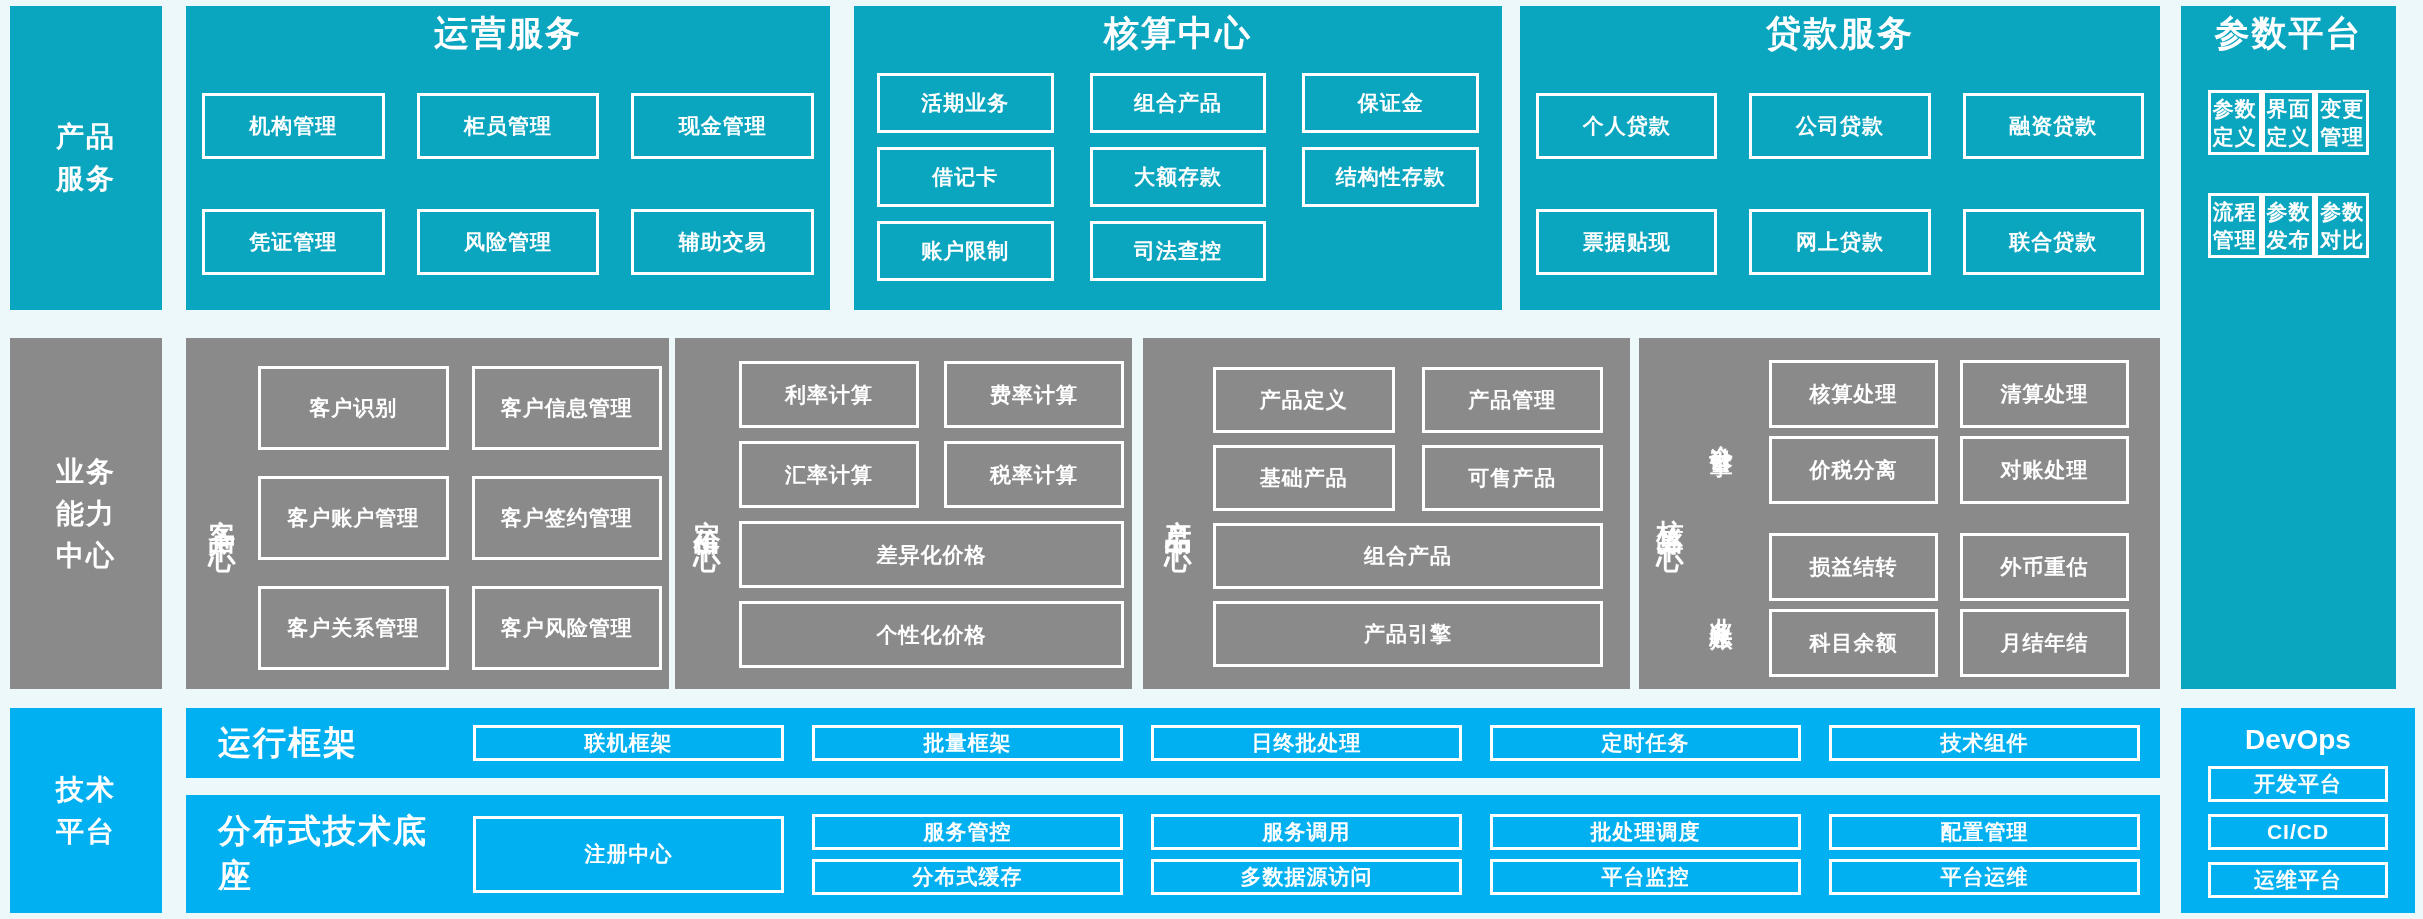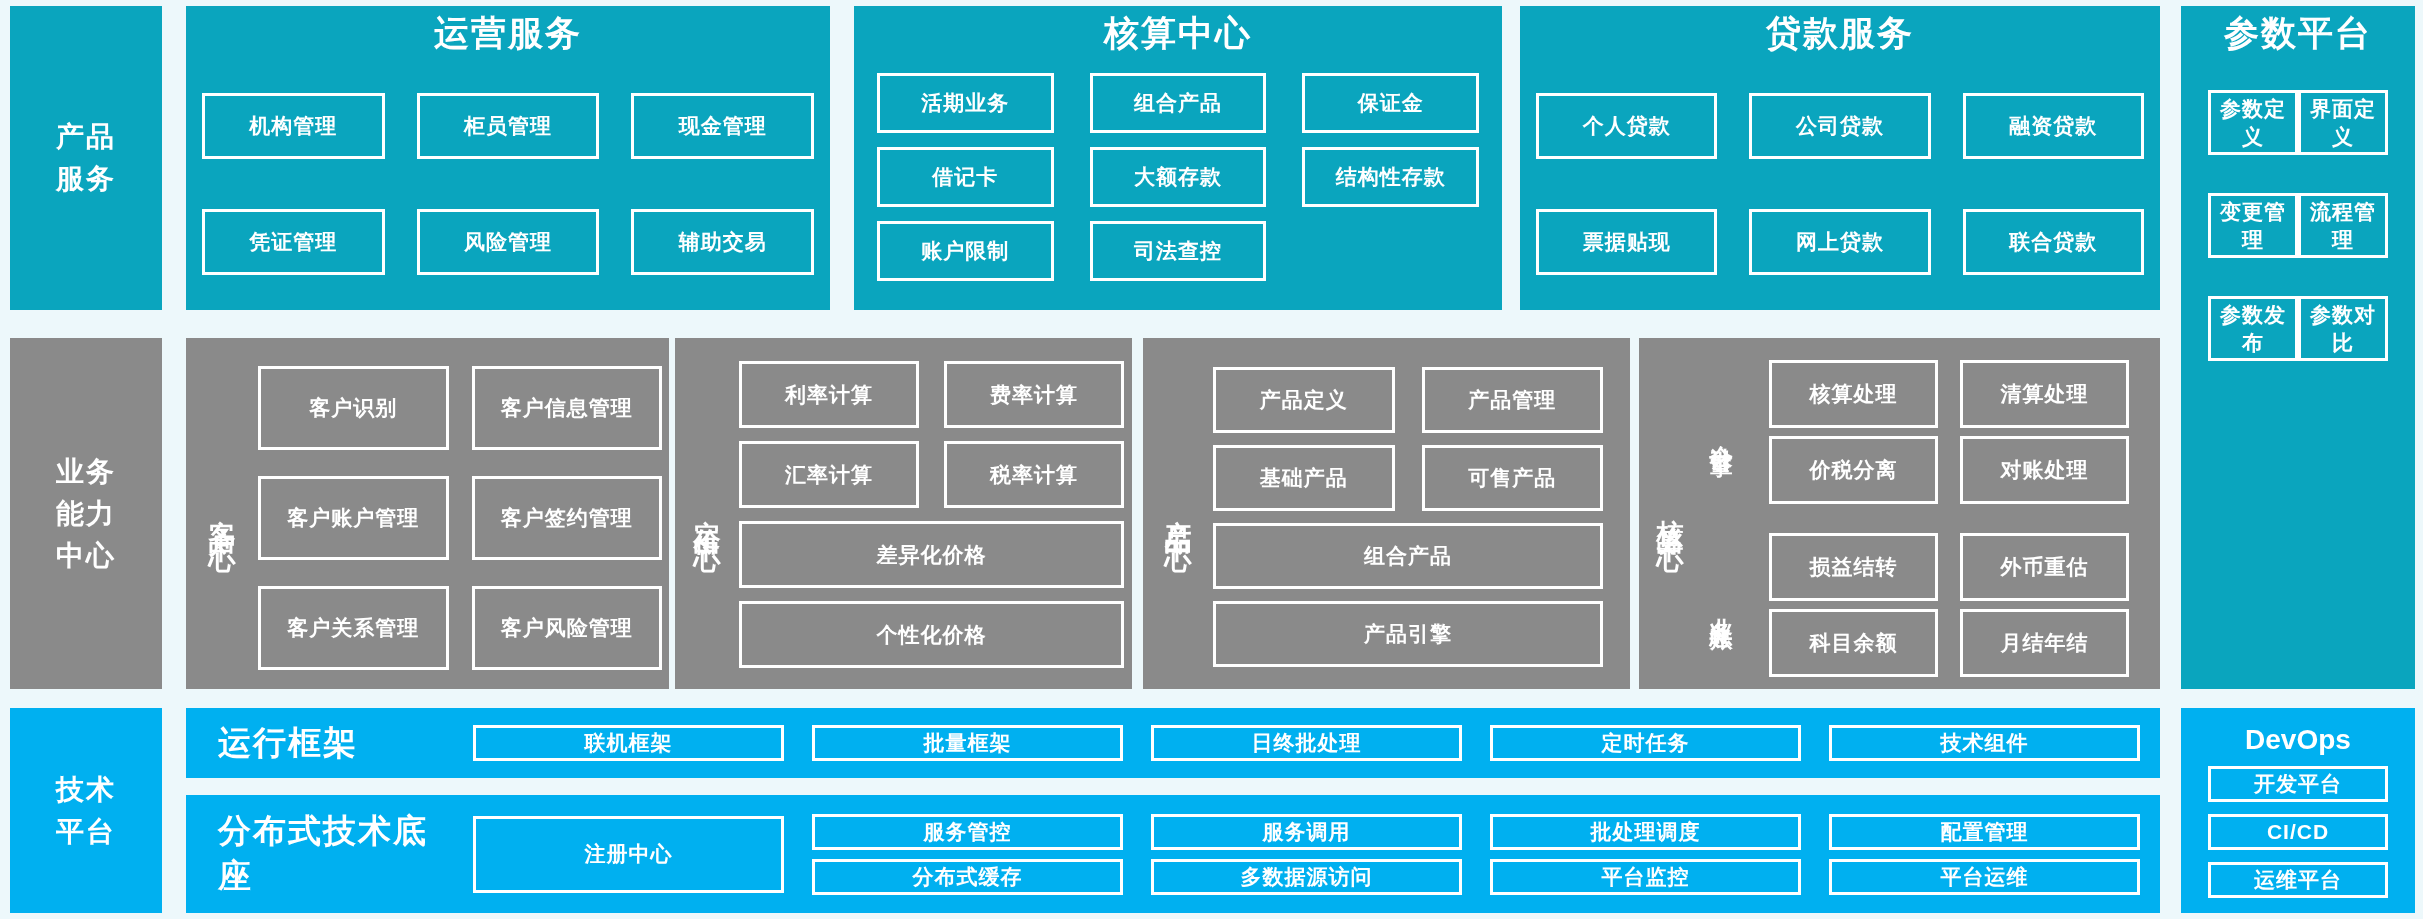--- a/index.html
+++ b/index.html
@@ -31,34 +31,34 @@
     border:3px solid #fff; color:#fff; font-weight:700; font-size:21px;
     display:flex; align-items:center; justify-content:center;
     text-align:center; letter-spacing:1px;
   }
 
   
   #sb-products  { left:10px;  top:6px;   width:152px; height:304px; }
   #p-ops        { left:186px; top:6px;   width:644px; height:304px; }
   #p-dep        { left:854px; top:6px;   width:648px; height:304px; }
   #p-loan       { left:1520px;top:6px;   width:640px; height:304px; }
-  #p-param      { left:2181px;top:6px;   width:234px; height:683px; }
+  #p-param      { left:2181px;top:6px;   width:215px; height:683px; }
 
   .grid-2x3 {
     display:grid; grid-template-columns:repeat(3,1fr);
     grid-auto-rows:66px; row-gap:50px; column-gap:32px;
     padding:27px 16px 0;
   }
   .grid-3x3 {
     display:grid; grid-template-columns:repeat(3,1fr);
     grid-auto-rows:60px; row-gap:14px; column-gap:36px;
     padding:7px 23px 0;
   }
   .grid-param {
-    display:grid; grid-template-columns:1fr 1fr;
+    display:grid; grid-template-columns:1fr 1fr 1fr;
     grid-auto-rows:65px; row-gap:38px; padding:24px 27px 0;
   }
 
   
   #sb-capability { left:10px;  top:338px; width:152px; height:351px; }
   #p-cust        { left:186px; top:338px; width:483px; height:351px; }
   #p-price       { left:675px; top:338px; width:457px; height:351px; }
   #p-prod        { left:1143px;top:338px; width:487px; height:351px; }
   #p-acct        { left:1639px;top:338px; width:521px; height:351px; }
 

